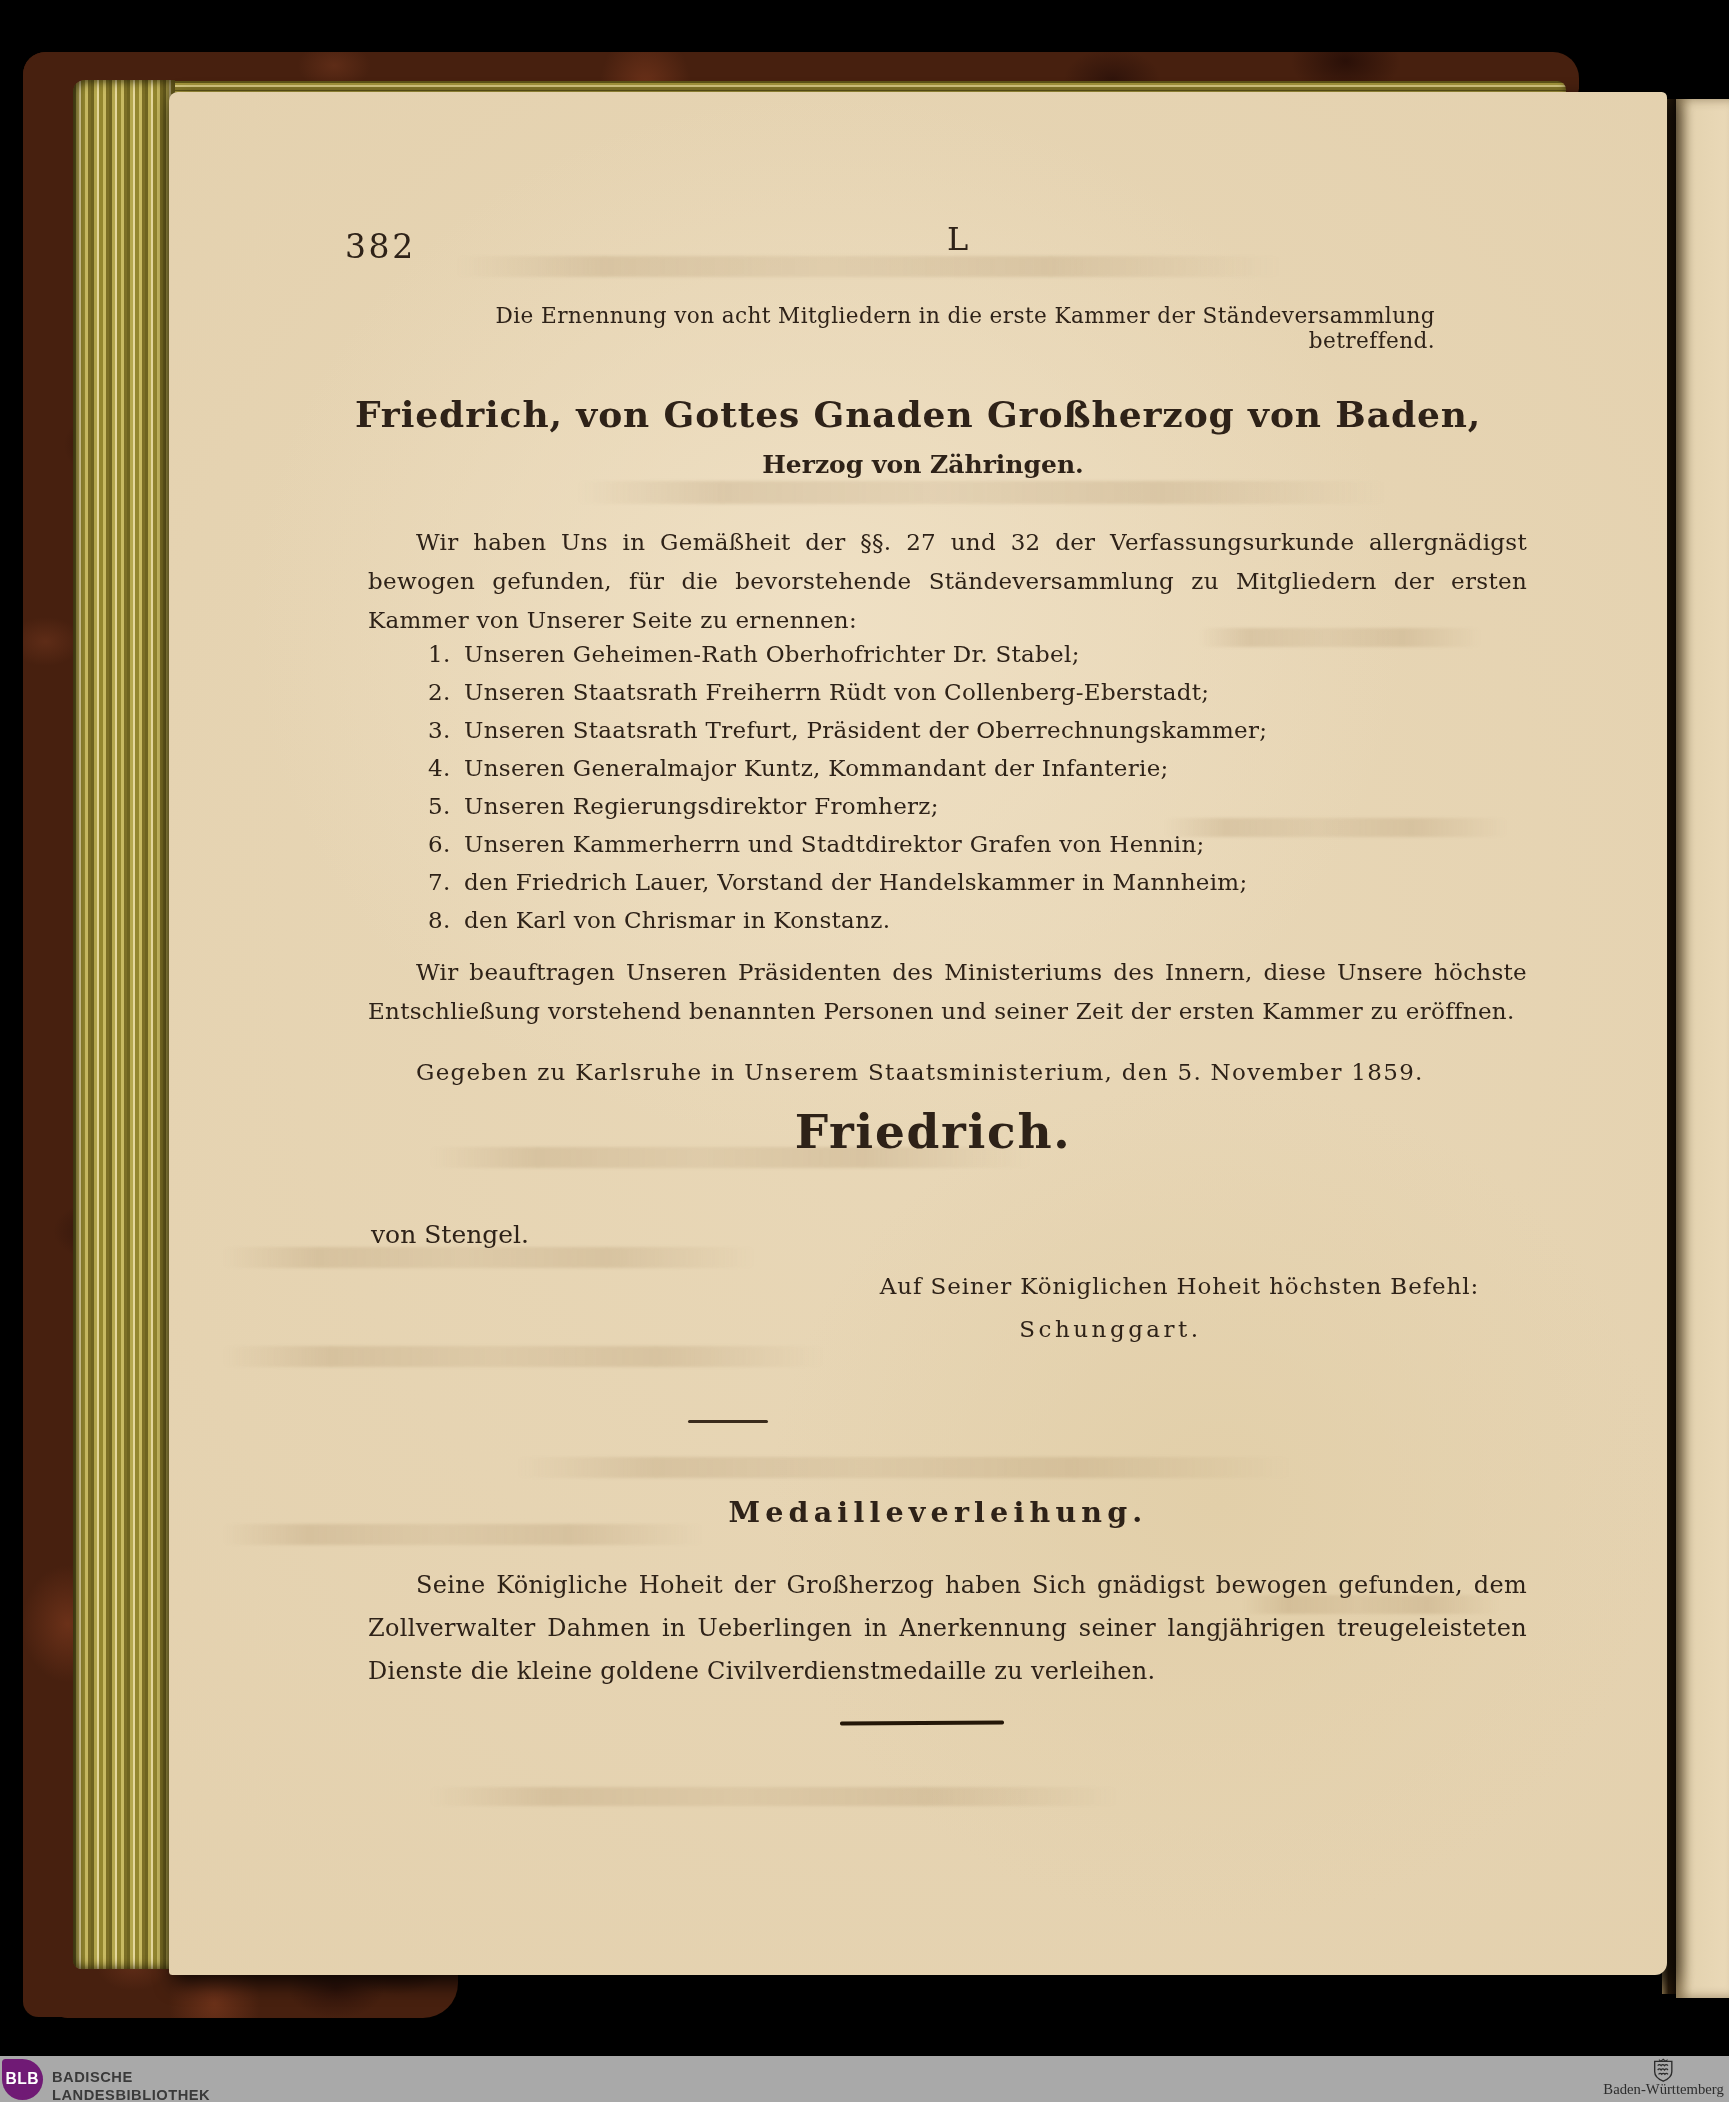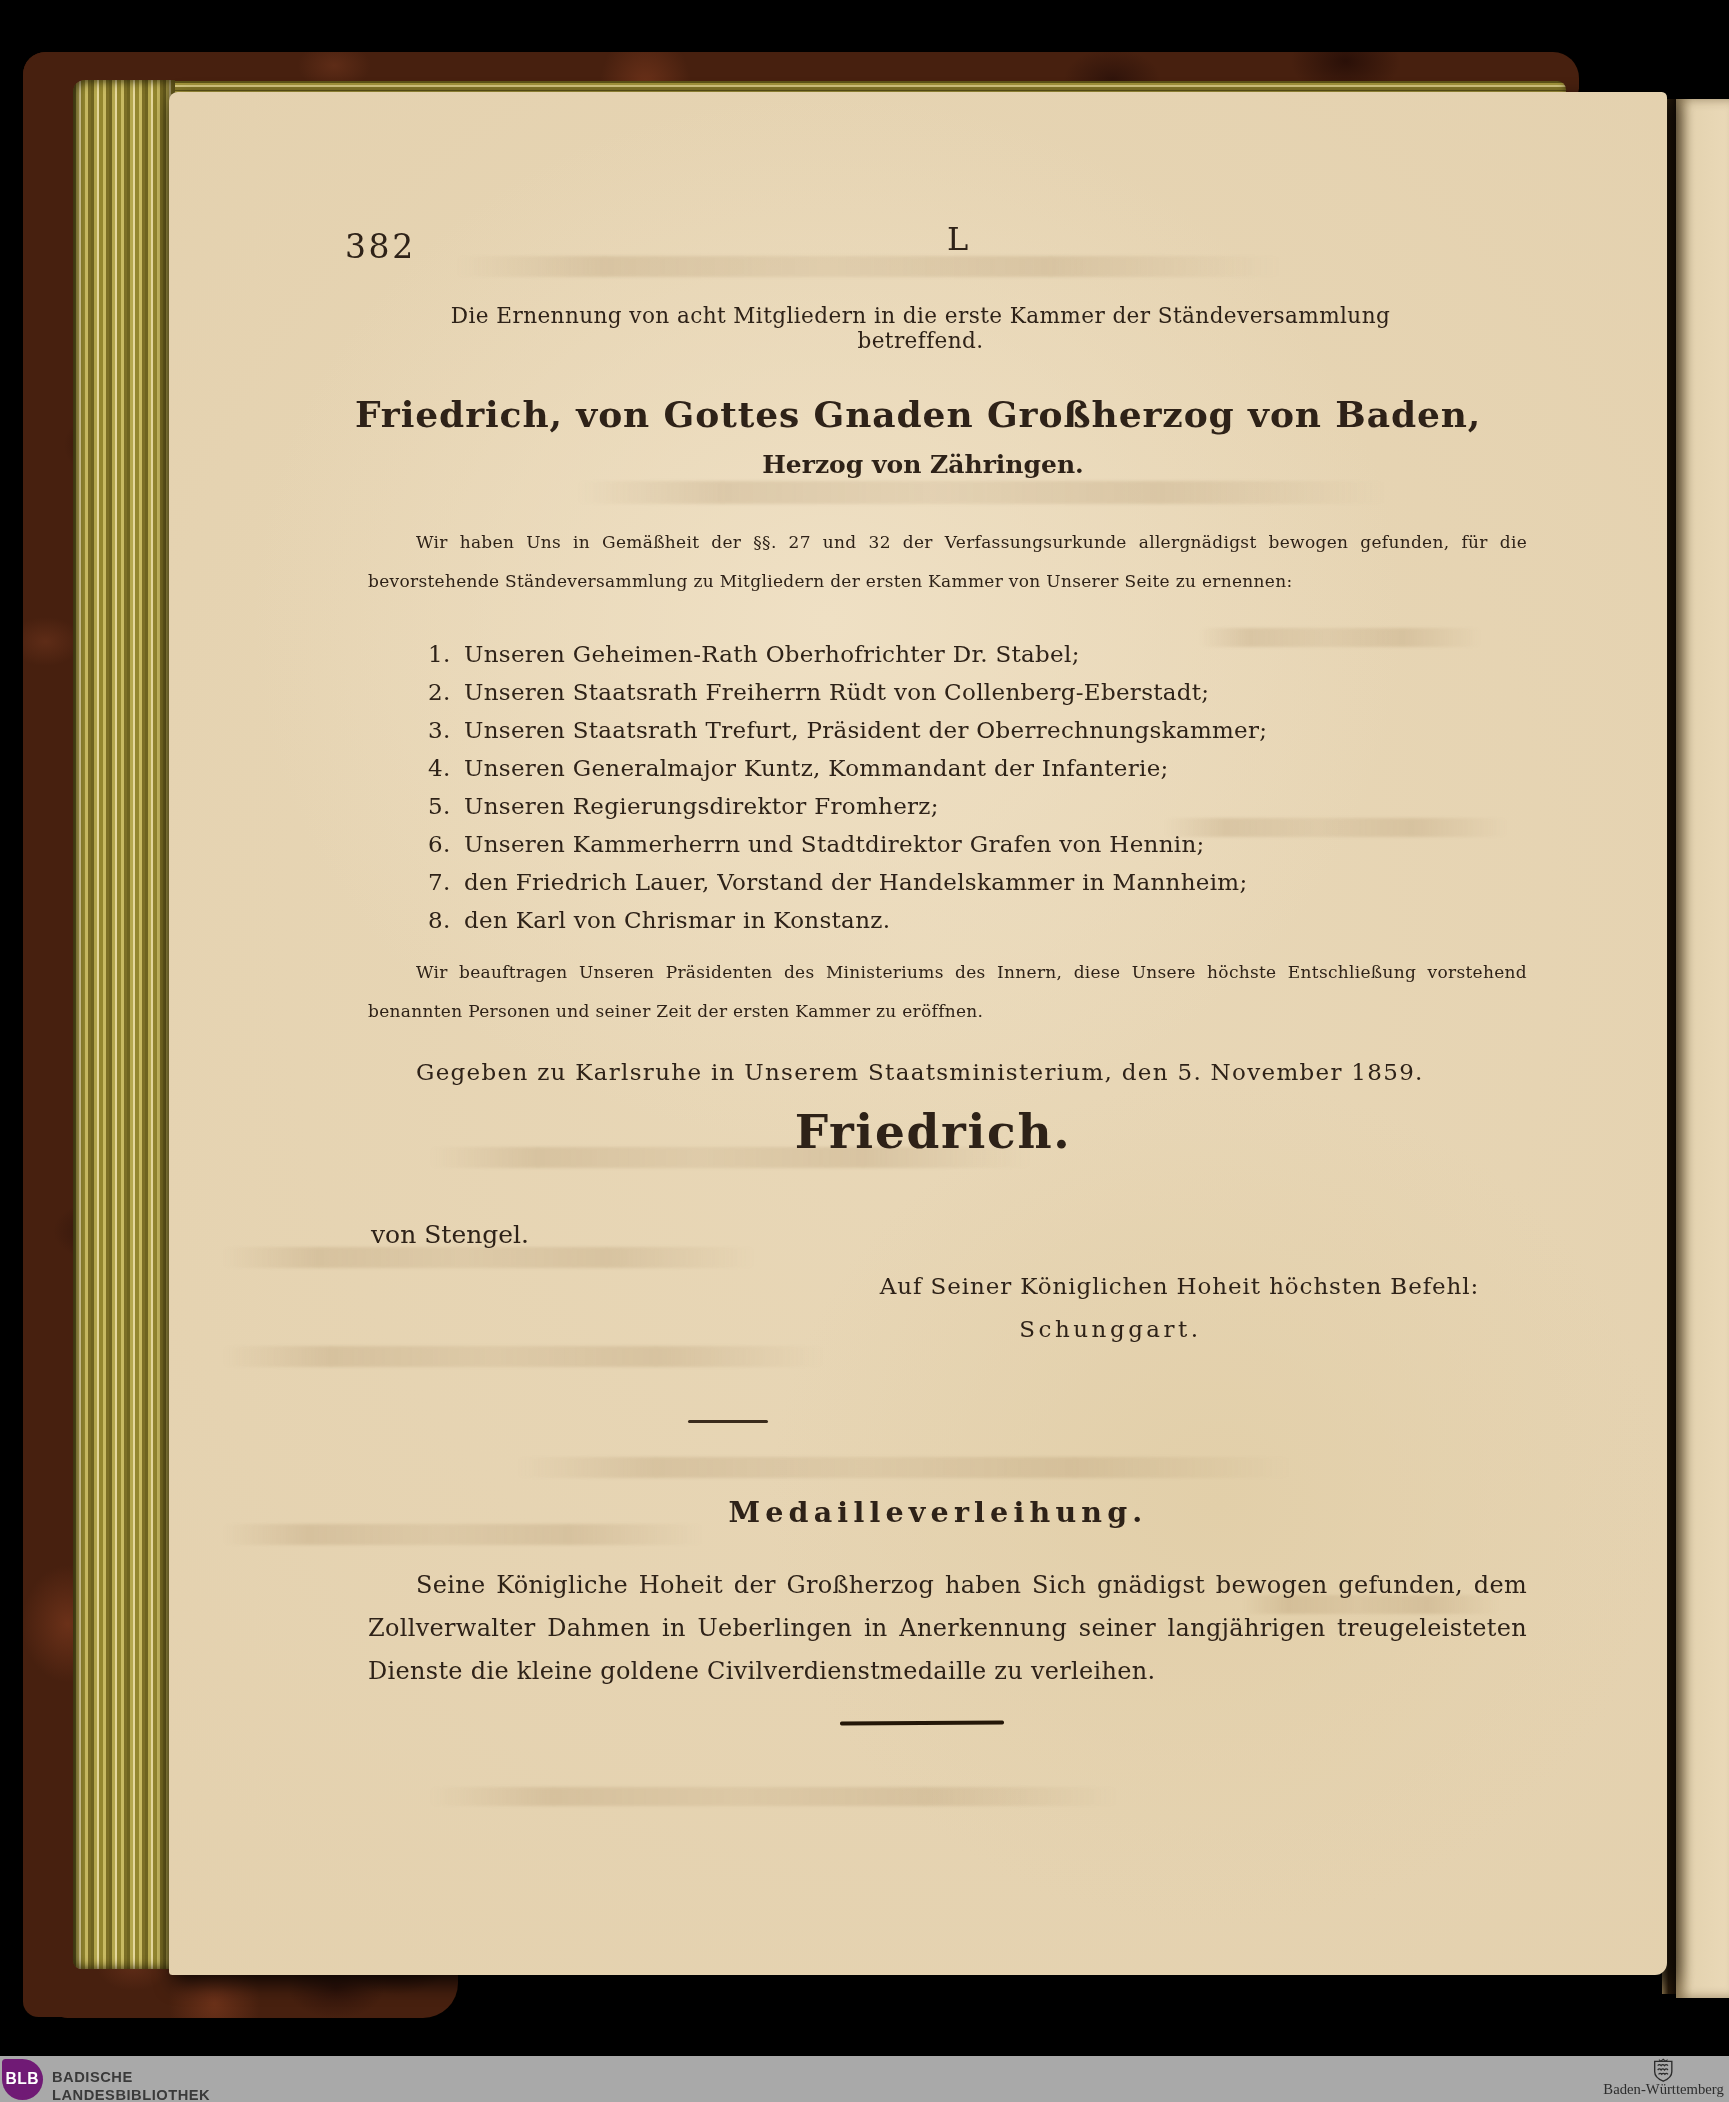--- a/index.html
+++ b/index.html
@@ -42,25 +42,25 @@
   .gutter{position:absolute;left:1662px;top:99px;width:14px;height:1895px;
       background:linear-gradient(90deg,#8a744d 0%,#2a1c0c 45%,#120b04 100%);}
   .sliver{position:absolute;left:1676px;top:99px;width:54px;height:1899px;
       background:linear-gradient(90deg,#cbb78f 0%,#e4d3b0 30%,#ead9b8 100%);
       box-shadow:inset 7px 0 10.4px rgba(60,40,10,.45);}
 
   
   .abs{position:absolute;}
   .pagenum{left:176px;top:135px;font-size:33px;letter-spacing:2.6px;}
   .sectionletter{left:778px;top:128px;font-size:32px;}
-  .subject{left:237px;top:211px;width:1029px;text-align:center;font-size:21.6px;letter-spacing:0.4px;}
+  .subject{left:237px;top:211px;width:1029px;text-align:right;font-size:21.6px;letter-spacing:0.4px;}
   .title1{left:186px;top:301px;width:1136px;font-size:36px;font-weight:bold;
           letter-spacing:0.9px;white-space:nowrap;}
   .title2{left:186px;top:358px;width:1136px;text-align:center;font-size:25px;font-weight:bold;}
-  .para{left:199px;width:1159px;font-size:17px;line-height:39px;text-align:justify;
+  .para{left:199px;width:1159px;font-size:23px;line-height:39px;text-align:justify;
         text-indent:48px;letter-spacing:0.3px;}
   .intro{top:431px;}
   .applist{left:259px;top:543px;width:1115px;font-size:23px;line-height:38px;letter-spacing:0.3px;}
   .appointee{display:flex;}
   .appointee .num{width:36px;flex:0 0 36px;}
   .mandate{top:861px;}
   .dateline{left:199px;top:967px;width:1159px;font-size:23px;text-indent:48px;letter-spacing:1.3px;}
   .signature{left:202px;top:1012px;width:1124px;text-align:center;font-size:47px;font-weight:bold;
              letter-spacing:1.7px;}
   .countersig{left:202px;top:1128px;font-size:25px;}

